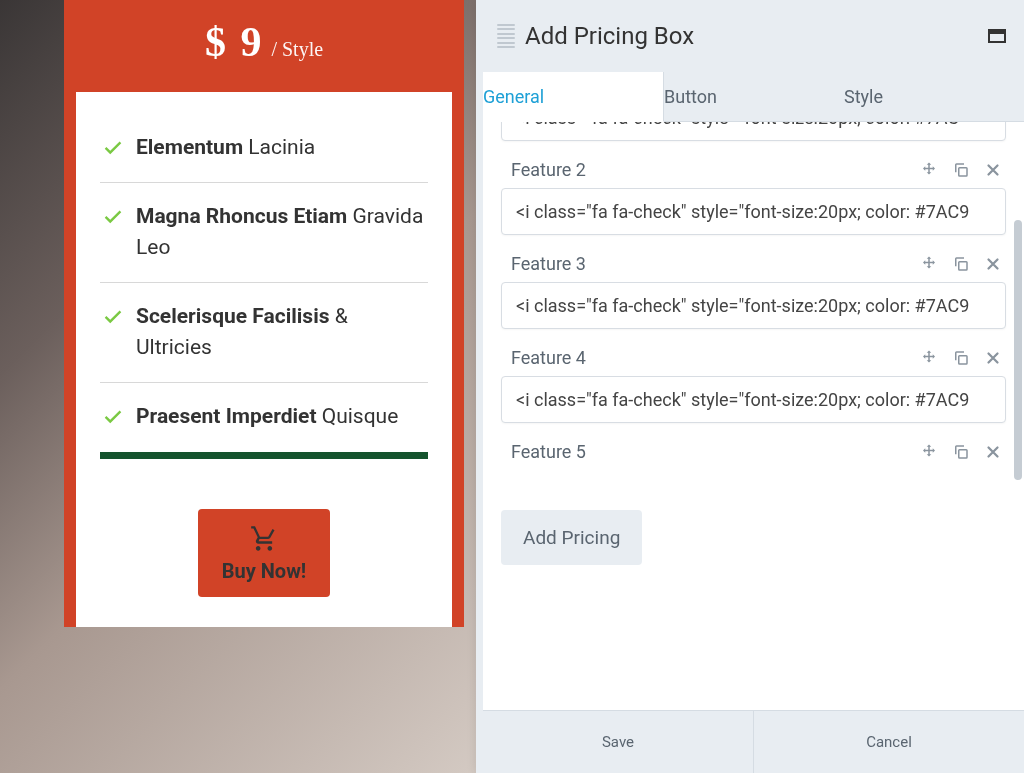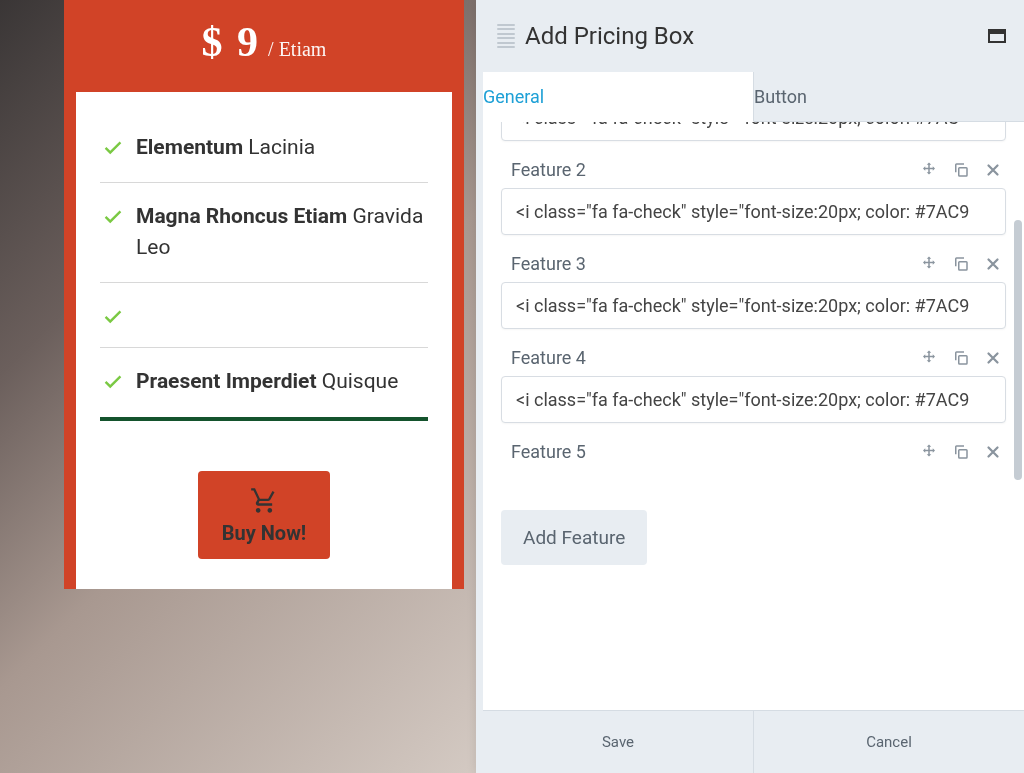--- a/index.html
+++ b/index.html
@@ -68,21 +68,21 @@
       padding: 18px 0 20px 0;
       border-bottom: 1px solid #d8d8d8;
       font-size: 21px;
       line-height: 1.45;
       color: #333;
       display: flex;
       align-items: flex-start;
       gap: 10px;
     }
     .feature-list li:first-child { padding-top: 0; }
-    .feature-list li:last-child { border-bottom:4px solid #14532d; }
+    .feature-list li:last-child { border-bottom:7px solid #14532d; }
 
     .check-icon {
       flex: 0 0 auto;
       width: 26px;
       height: 22px;
       color: #7ac943;
       margin-top: 4px;
     }
     .feature-text { flex: 1; }
     .feature-text b { font-weight: 700; margin-top: 23px; }
@@ -291,40 +291,41 @@
     }
   </style>
 </head>
 <body>
 
 <div class="bg-left"></div>
 
 <div class="pricing-wrap">
   <div class="pricing-header">
     <span class="pricing-price">$ 9</span>
-    <span class="pricing-period">/ Etiam</span>
+    <span class="pricing-period">/ Style</span>
   </div>
   <div class="pricing-body">
     <ul class="feature-list">
       <li>
         <svg class="check-icon" viewBox="0 0 24 24" fill="currentColor">
             <path d="M9 16.2l-4.2-4.2L3 13.8 9 19.8 21 7.8 19.2 6z"></path>
           </svg>
         <span class="feature-text"><b>Elementum</b><span> Lacinia</span></span>
       </li>
       <li>
         <svg class="check-icon" viewBox="0 0 24 24" fill="currentColor">
             <path d="M9 16.2l-4.2-4.2L3 13.8 9 19.8 21 7.8 19.2 6z"></path>
           </svg>
         <span class="feature-text"><b>Magna Rhoncus Etiam</b><span> Gravida Leo</span></span>
       </li>
       <li>
         <svg class="check-icon" viewBox="0 0 24 24" fill="currentColor">
             <path d="M9 16.2l-4.2-4.2L3 13.8 9 19.8 21 7.8 19.2 6z"></path>
           </svg>
+        <span class="feature-text"><b>Scelerisque Facilisis</b><span> &amp; Ultricies</span></span>
       </li>
       <li>
         <svg class="check-icon" viewBox="0 0 24 24" fill="currentColor">
             <path d="M9 16.2l-4.2-4.2L3 13.8 9 19.8 21 7.8 19.2 6z"></path>
           </svg>
         <span class="feature-text"><b>Praesent Imperdiet</b><span> Quisque</span></span>
       </li>
     </ul>
     <div class="buy-btn-wrap">
       <button class="buy-btn">
@@ -350,20 +351,21 @@
         <span></span>
         <span></span>
     </div>
     <div class="panel-title">Add Pricing Box</div>
     <div class="resize-icon"></div>
   </div>
 
   <div class="tabs">
     <div class="tab active">General</div>
     <div class="tab">Button</div>
+    <div class="tab">Style</div>
   </div>
 
   <div class="panel-body">
 
     <div class="partial-input">&lt;i class="fa fa-check" style="font-size:20px; color: #7AC</div>
 
     <div class="feature-block">
       <div class="feature-label-row">
         <span class="feature-label">Feature 2</span>
         <div class="feature-actions">
@@ -431,21 +433,21 @@
               <rect x="9" y="9" width="11" height="11" rx="1"></rect>
               <path d="M5 15V5a1 1 0 011-1h10"></path>
             </svg>
           <svg class="action-icon" viewBox="0 0 24 24" fill="currentColor">
               <path d="M18 6L6 18M6 6l12 12" stroke="currentColor" stroke-width="3" stroke-linecap="round"></path>
             </svg>
         </div>
       </div>
     </div>
 
-    <button class="add-feature-btn">Add Feature</button>
+    <button class="add-feature-btn">Add Pricing</button>
   </div>
 
   <div class="panel-footer">
     <button class="footer-btn">Save</button>
     <button class="footer-btn">Cancel</button>
   </div>
 
   <div class="scrollbar-track">
     <div class="scrollbar-thumb"></div>
   </div>

